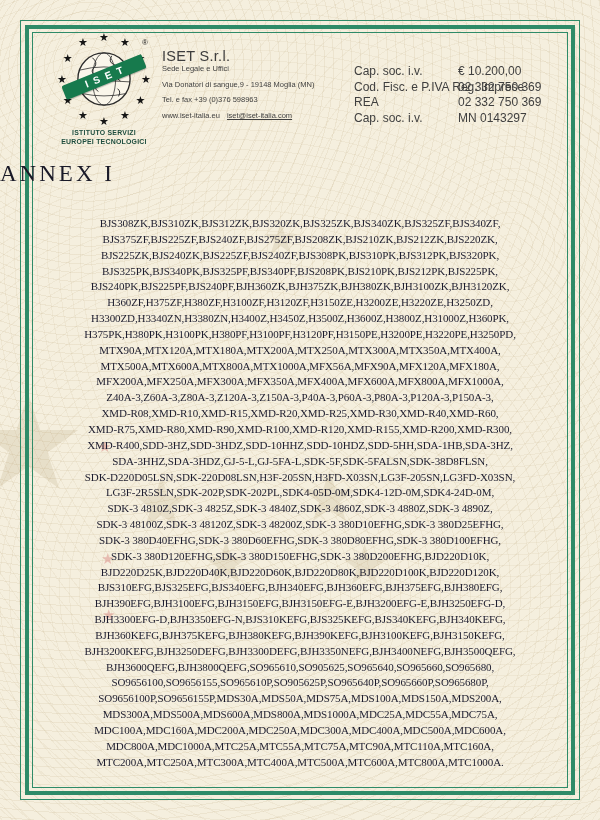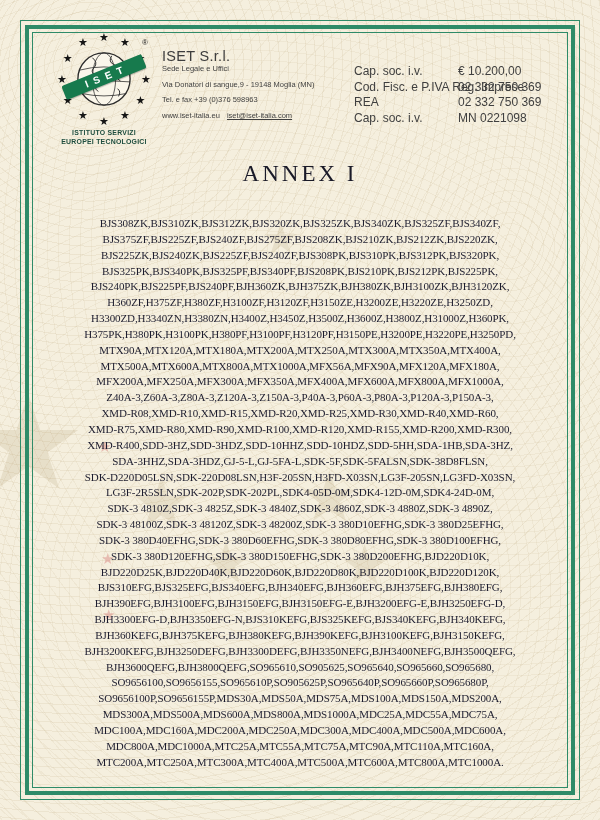--- a/index.html
+++ b/index.html
@@ -45,21 +45,21 @@
   .logo-caption{margin-top:1px;font-size:6.9px;font-weight:bold;letter-spacing:.25px;
     color:var(--caption-green);line-height:8.6px;white-space:nowrap}
   .company{position:absolute;left:116px;top:14px;right:0}
   .company-name{font-size:14.5px;color:#3d3d3d;letter-spacing:.3px}
   .cols{position:relative;}
   .addr-row{height:15.6px;font-size:7.5px;color:var(--header-text);white-space:nowrap}
   .email{text-decoration:underline;margin-left:7px}
   .registry{position:absolute;left:192px;top:0}
   .reg-row{display:grid;grid-template-columns:104px auto;height:15.6px;font-size:12px;color:var(--header-text);white-space:nowrap}
   
-  .annex-title{position:absolute;z-index:3;top:161px;left:0;width:100%;text-align:center;
+  .annex-title{position:absolute;z-index:3;top:161px;left:0;width:100%;text-align:left;
     font-family:"Liberation Serif","DejaVu Serif",serif;font-weight:400;
     font-size:23px;letter-spacing:3px;color:#1a1a28}
   .codes{position:absolute;z-index:3;top:216px;left:38px;right:38px;text-align:center;
     font-family:"Liberation Serif","DejaVu Serif",serif;
     font-size:11px;line-height:15.85px;color:var(--body-text)}
   .code-line{white-space:nowrap;letter-spacing:-0.1px}
 </style>
 </head>
 <body>
 
@@ -139,21 +139,21 @@
             <div class="reg-row">
             <span class="reg-label">Cod. Fisc. e P.IVA Reg. Imprese</span>
             <span class="reg-value">02 332 750 369</span>
           </div>
             <div class="reg-row">
             <span class="reg-label">REA</span>
             <span class="reg-value">02 332 750 369</span>
           </div>
             <div class="reg-row">
             <span class="reg-label">Cap. soc. i.v.</span>
-            <span class="reg-value">MN 0221098</span>
+            <span class="reg-value">MN 0143297</span>
           </div>
           </div>
       </div>
     </div>
   </header>
 
   <h1 class="annex-title">ANNEX I</h1>
 
   <main class="codes">
 

